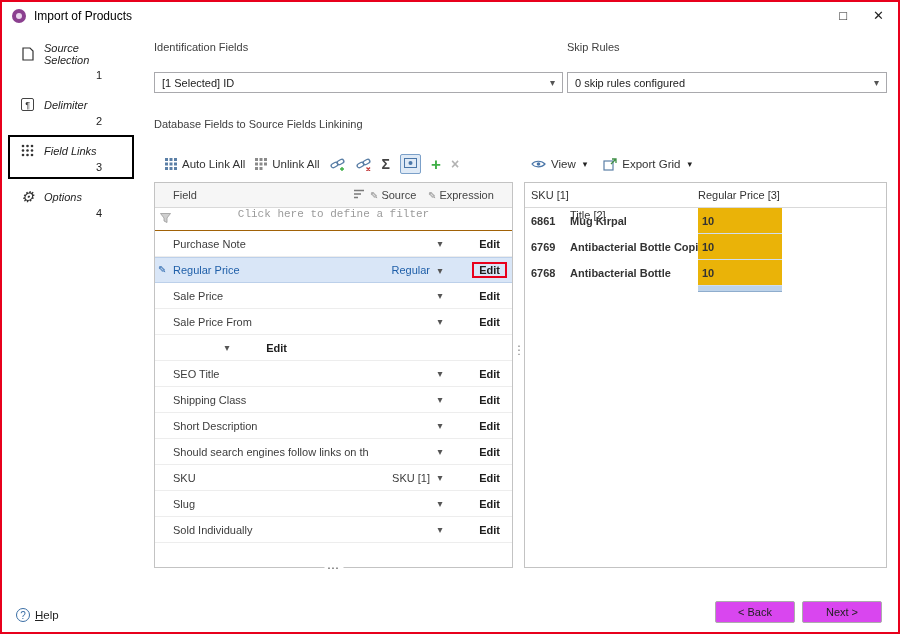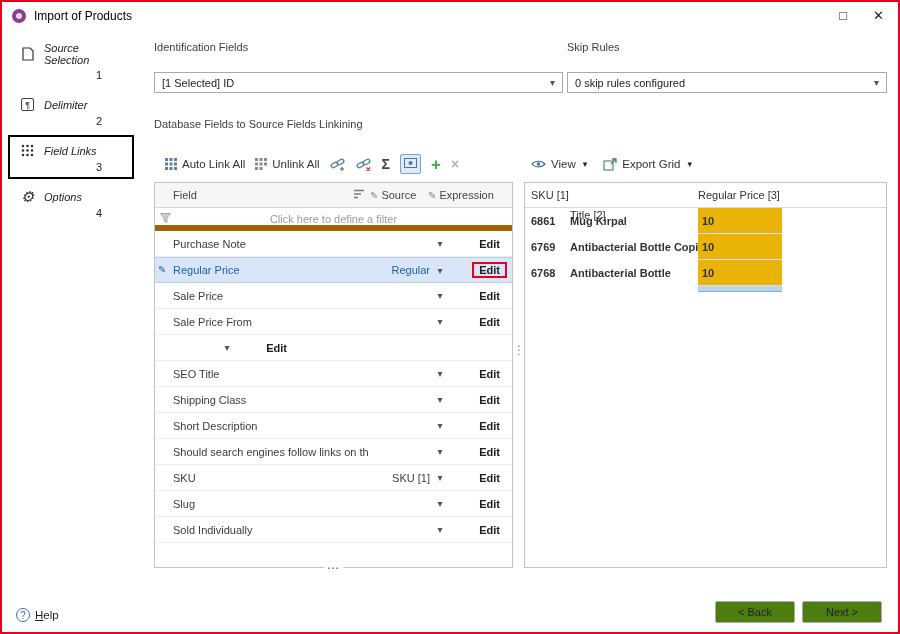--- a/index.html
+++ b/index.html
@@ -41,21 +41,21 @@
   .rtoolbar{position:absolute;left:529px;top:151px;height:22px;display:flex;align-items:center;gap:16px;}
   .dd-caret{font-size:9px;color:#222;margin-left:2px;}
   
   .lgrid{position:absolute;left:152px;top:180px;width:359px;height:386px;border:1px solid #c3c3c3;background:#fff;}
   .lg-head{height:25px;display:flex;align-items:center;background:#f6f6f6;border-bottom:1px solid #d9d9d9;color:#444;}
   .lg-head .c-field{flex:1;padding-left:18px;}
   .lg-head .c-sort{width:22px;text-align:center;color:#7a7a7a;}
   .lg-head .c-src{width:58px;display:flex;align-items:center;gap:3px;overflow:hidden;white-space:nowrap;}
   .lg-head .c-exp{width:84px;display:flex;align-items:center;gap:3px;overflow:hidden;white-space:nowrap;}
   .pencil{color:#8a8a8a;font-size:10px;}
-  .filter-row{height:23px;display:flex;align-items:flex-end;border-bottom:6px solid #a16207;position:relative;}
+  .filter-row{height:23px;display:flex;align-items:flex-start;border-bottom:1px solid #a16207;position:relative;font-family:Liberation Mono, monospace;}
   .funnel{position:absolute;left:5px;top:5px;}
   .filter-hint{flex:1;text-align:center;color:#9b9b9b;}
   .lrow{height:26px;display:flex;align-items:center;border-bottom:1px solid #ededed;position:relative;}
   .lrow .fname{flex:1;padding-left:18px;color:#3c3c3c;white-space:nowrap;overflow:hidden;}
   .lrow .src{width:62px;text-align:right;color:#3c3c3c;white-space:nowrap;overflow:hidden;}
   .lrow .dd{width:20px;text-align:center;color:#555;font-size:10px;cursor:default;}
   .lrow .editwrap{width:62px;display:flex;justify-content:flex-end;padding-right:12px;}
   .lrow .edit{font-weight:bold;color:#1d1d1d;cursor:default;}
   .lrow.sel{background:#d9e6f7;border-top:1px solid #bcd0ea;border-bottom:1px solid #bcd0ea;}
   .lrow.sel .fname,.lrow.sel .src{color:#1f5fa9;}
@@ -73,21 +73,21 @@
   .rrow .c1{width:45px;padding-left:6px;font-weight:bold;display:flex;align-items:center;}
   .rrow .c2{width:128px;font-weight:bold;display:flex;align-items:center;white-space:nowrap;overflow:hidden;}
   .rrow .c3{width:84px;font-weight:bold;display:flex;align-items:center;padding-left:4px;background:#eab308;border-bottom:1px solid #cfdef0;}
   .hl-ext{height:6px;display:flex;}
   .hl-ext .sp{width:173px;}
   .hl-ext .hl{width:84px;background:#bdd3ea;border-bottom:1px solid #8fadcd;}
   
   .help{position:absolute;left:14px;bottom:10px;display:flex;align-items:center;gap:5px;font-size:11.5px;color:#222;cursor:default;}
   .help-ic{width:14px;height:14px;border:1px solid #3a6ea5;border-radius:50%;color:#3a6ea5;font-size:10px;display:flex;align-items:center;justify-content:center;}
   .accel{text-decoration:underline;}
-  .btn{position:absolute;width:80px;height:22px;background:#4d7c0f;border:1px solid #acacac;border-radius:2px;font-size:11px;color:#222;display:flex;align-items:center;justify-content:center;cursor:default;}
+  .btn{position:absolute;width:80px;height:22px;background:#d946ef;border:1px solid #acacac;border-radius:2px;font-size:11px;color:#222;display:flex;align-items:center;justify-content:center;cursor:default;}
   .btn-back{right:103px;bottom:9px;}
   .btn-next{right:16px;bottom:9px;}
   svg{display:block;}
 </style>
 </head>
 <body>
 
 <div class="window">
 
   <div class="titlebar">

